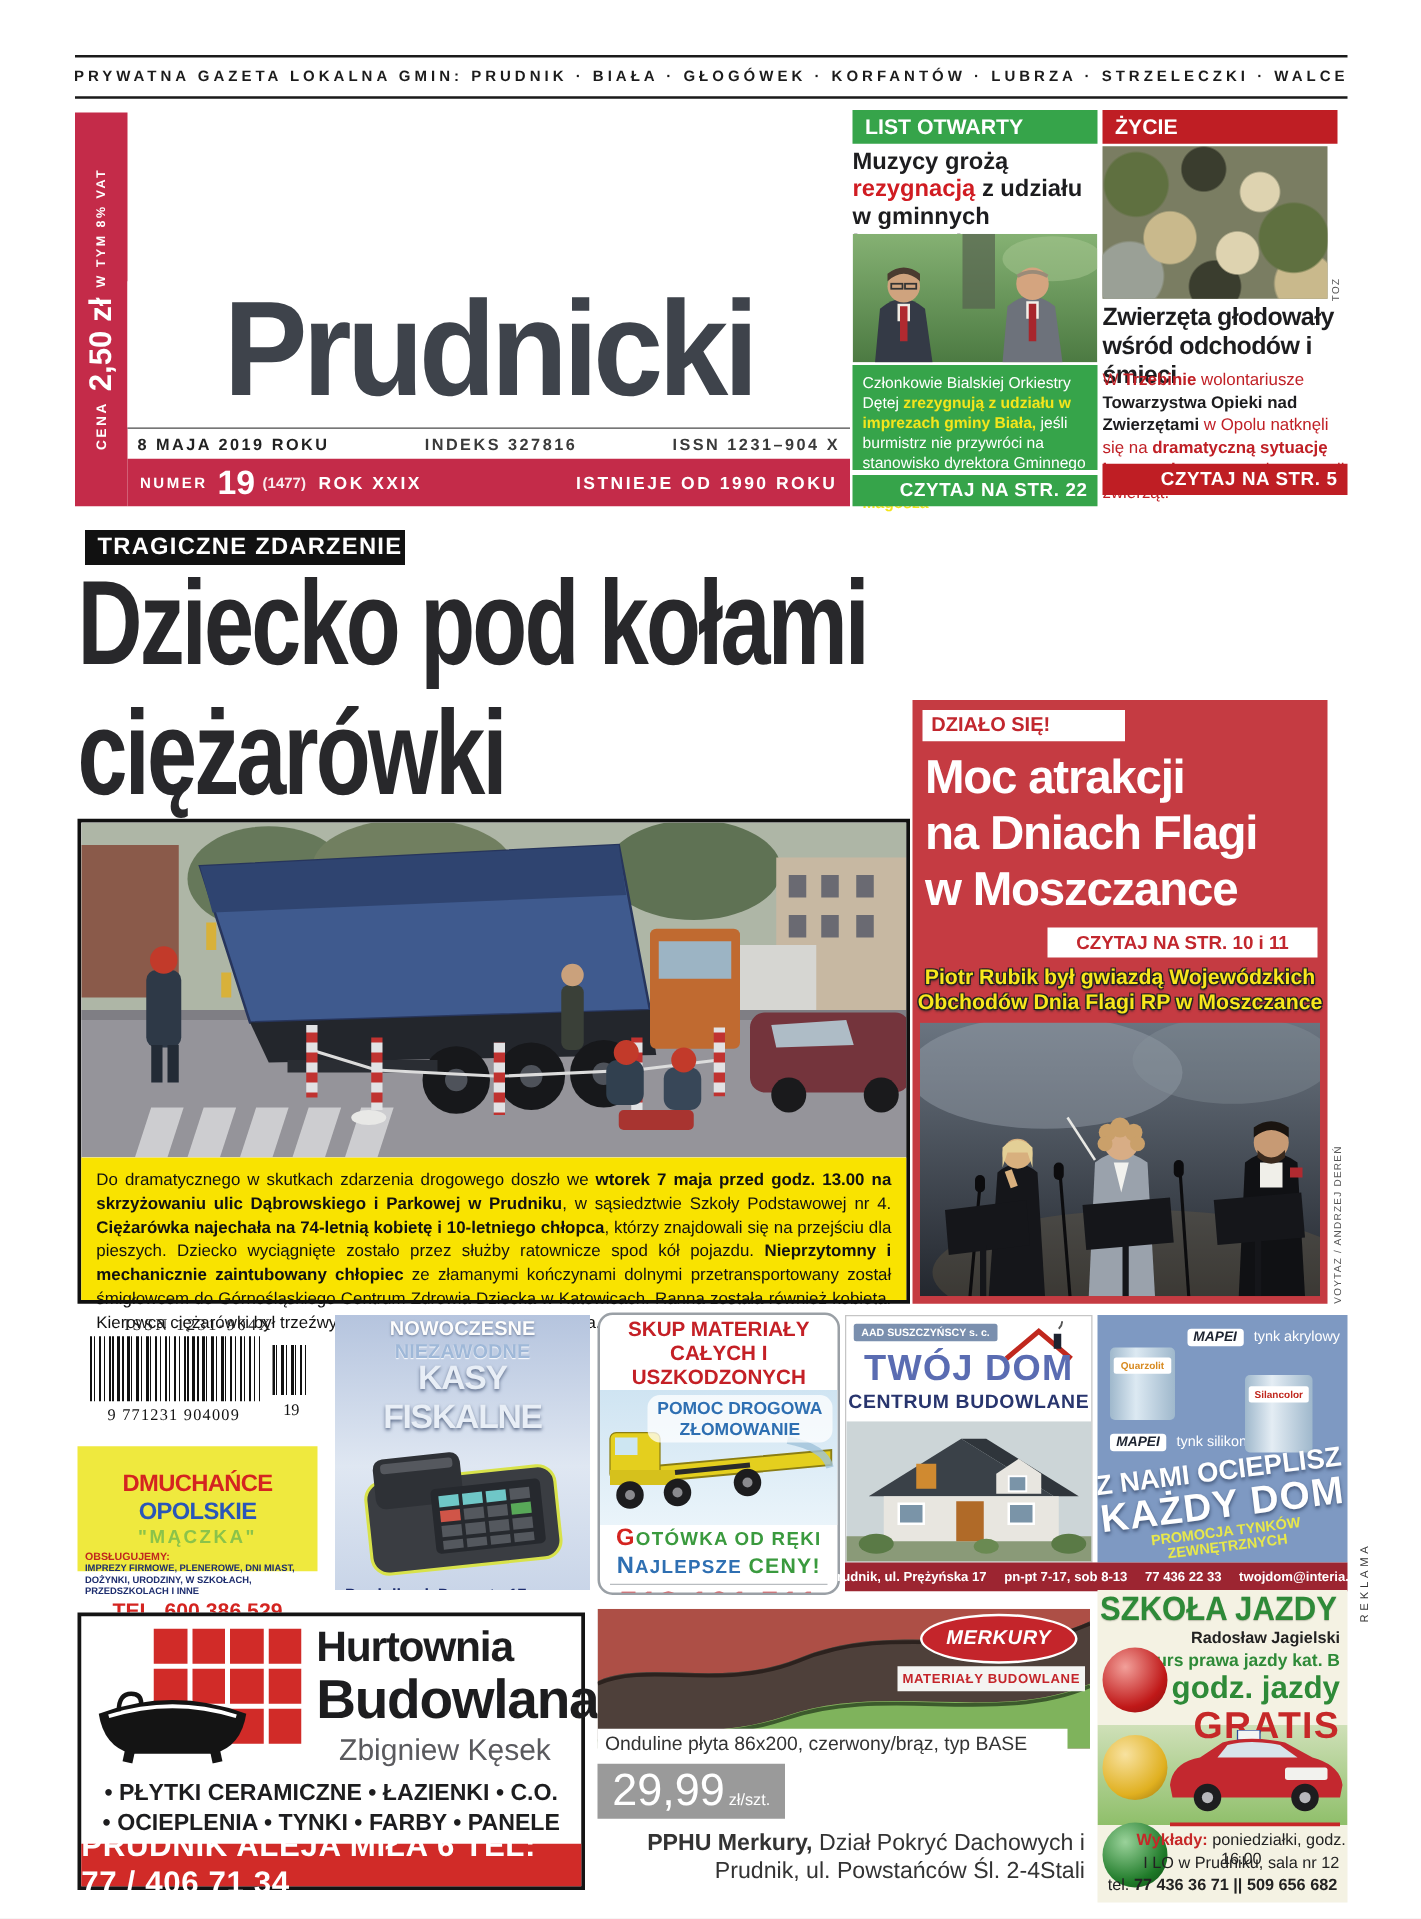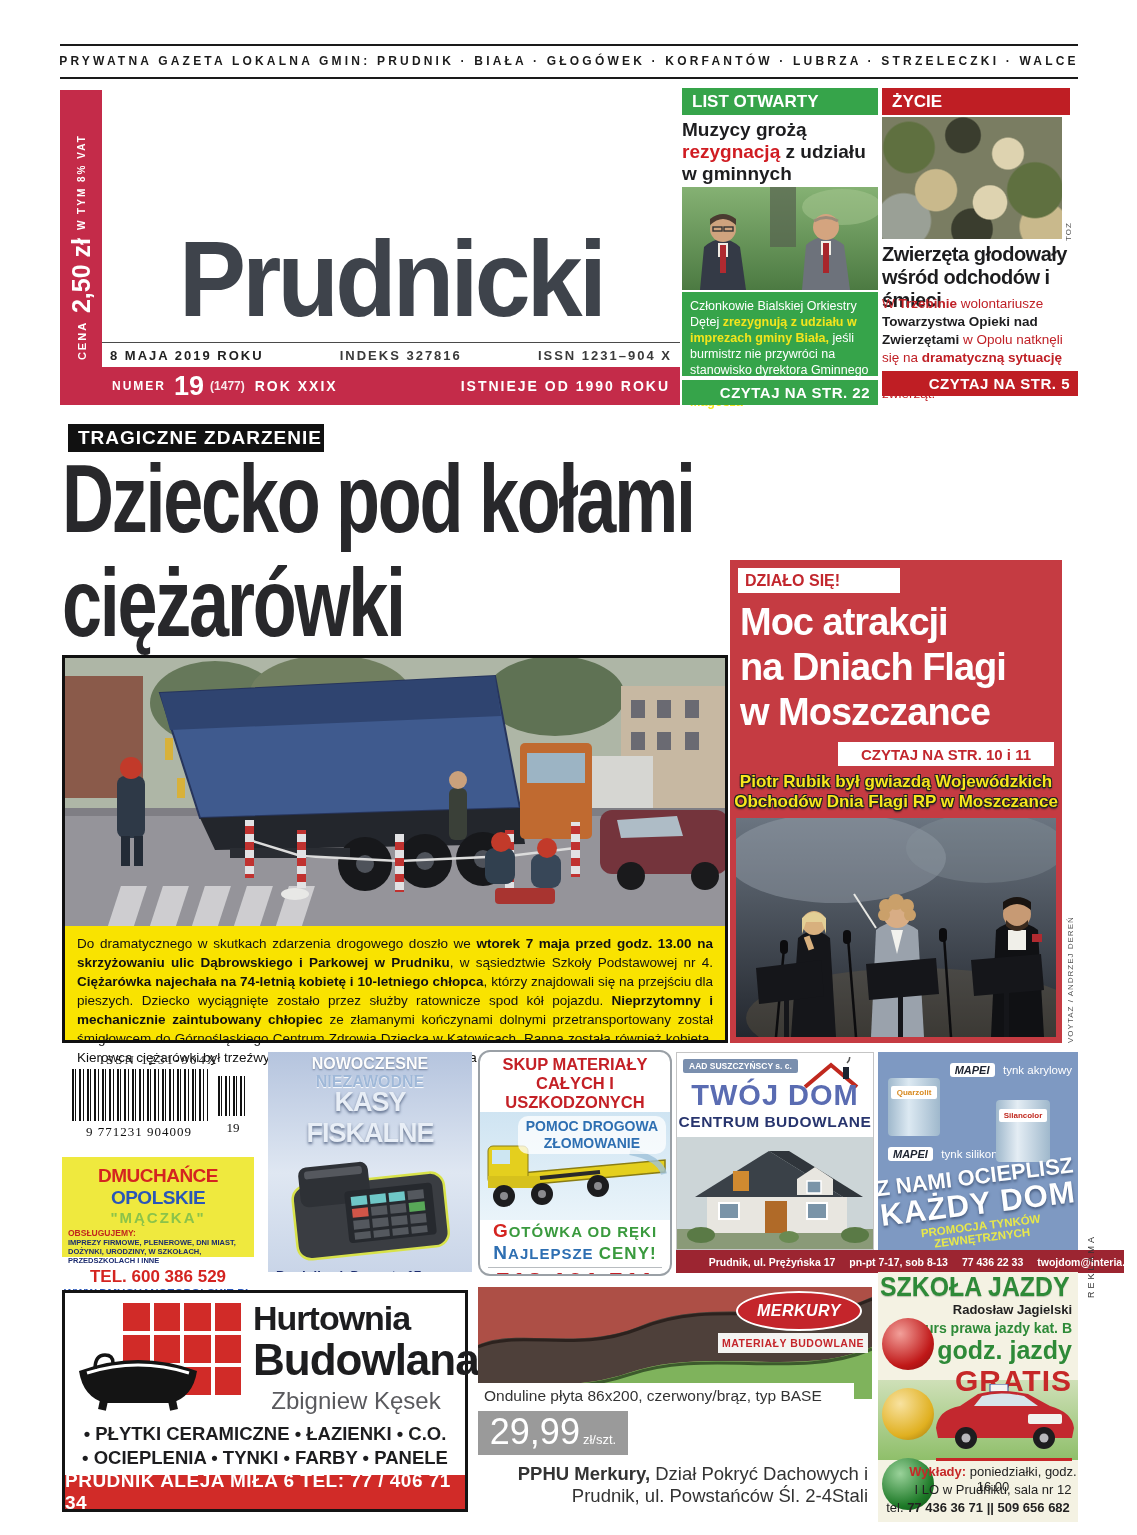--- a/index.html
+++ b/index.html
@@ -39,21 +39,21 @@
   .dz-h{color:#fff;font-weight:bold;font-size:38px;line-height:45px;letter-spacing:-1px;}
   .capline{color:#f8e71c;font-weight:bold;font-size:17px;line-height:20px;text-align:center;
            text-shadow:-1px -1px 0 #222,1px -1px 0 #222,-1px 1px 0 #222,1px 1px 0 #222,0 2px 2px #222;}
   
   .adbox{box-sizing:border-box;}
   .barcode-bars{background:repeating-linear-gradient(90deg,#111 0 2px,#fff 2px 3px,#111 3px 4px,#fff 4px 7px,#111 7px 9px,#fff 9px 11px,#111 11px 12px,#fff 12px 15px);}
   .serifsm{font-family:"Liberation Serif",serif;}
   .tilegrid{display:grid;grid-template-columns:repeat(4,1fr);grid-template-rows:repeat(3,1fr);gap:4px;}
   .tile{background:#d12b28;}
   .footer-redbar{background:#d12b28;color:#fff;font-weight:bold;display:flex;align-items:center;justify-content:center;}
-  .tdfooter{background:#9c2531;color:#fff;font-weight:bold;font-size:10.5px;display:flex;align-items:center;justify-content:center;gap:7px;white-space:nowrap;padding-left:46px;}
+  .tdfooter{background:#9c2531;color:#fff;font-weight:bold;font-size:10.5px;display:flex;align-items:center;justify-content:center;gap:7px;white-space:nowrap;}
   .tdfooter .sep{width:1px;height:12px;background:#d98a93;}
   .ball{border-radius:50%;}
   .mapei-chip{background:#fff;border-radius:3px;color:#1d2330;font-weight:bold;font-style:italic;font-size:11px;
               display:inline-flex;align-items:center;padding:1px 5px;}
 </style>
 </head>
 <body>
 
 <div class="page">
 
@@ -298,21 +298,21 @@
   <div class="abs vtext credit" style="left:1066px;top:905px;height:138px;">VOYTAZ / ANDRZEJ DEREŃ</div>
 
   <div class="abs adbox" style="left:64px;top:1052px;width:190px;height:100px;">
     <div class="serifsm" style="text-align:center;font-size:13px;letter-spacing:2px;color:#222;">ISSN 1231-904X</div>
     <div class="barcode-bars" style="position:absolute;left:8px;top:17px;width:136px;height:52px;"></div>
     <div class="barcode-bars" style="position:absolute;left:154px;top:24px;width:30px;height:40px;"></div>
     <div class="serifsm" style="position:absolute;left:0;top:72px;width:150px;text-align:center;font-size:13px;color:#111;letter-spacing:1px;">9  771231 904009</div>
     <div class="serifsm" style="position:absolute;left:154px;top:68px;width:30px;text-align:center;font-size:13px;color:#111;">19</div>
   </div>
 
-  <div class="abs adbox" style="left:62px;top:1157px;width:192px;height:100px;background:#efe93e;text-align:center;padding-top:8px;">
+  <div class="abs adbox" style="left:62px;top:1157px;width:192px;height:100px;background:#efe93e;text-align:center;padding-top:20px;">
     <div style="font-size:19px;font-weight:bold;letter-spacing:-.5px;">
       <span style="color:#d42420;">DMUCHAŃCE</span>
       <span style="color:#2a56b8;">OPOLSKIE</span>
     </div>
     <div style="font-size:15px;font-weight:bold;color:#8bc34a;letter-spacing:2px;">"MĄCZKA"</div>
     <div style="font-size:8.5px;font-weight:bold;color:#c0281e;text-align:left;padding-left:6px;margin-top:2px;">OBSŁUGUJEMY:</div>
     <div style="font-size:7.5px;font-weight:bold;color:#1d2d6e;text-align:left;padding-left:6px;">IMPREZY FIRMOWE, PLENEROWE, DNI MIAST,</div>
     <div style="font-size:7.5px;font-weight:bold;color:#1d2d6e;text-align:left;padding-left:6px;">DOŻYNKI, URODZINY, W SZKOŁACH, PRZEDSZKOLACH I INNE</div>
     <div style="font-size:17px;font-weight:bold;color:#d42420;margin-top:2px;">TEL. 600 386 529</div>
     <div style="font-size:11.5px;font-weight:bold;color:#2a56b8;">WWW.DMUCHANCEOPOLSKIE.PL</div>
@@ -473,21 +473,21 @@
       <path d="M14,28 Q65,12 116,28" fill="none" stroke="#fff" stroke-width="3"></path>
       <rect x="26" y="56" width="8" height="9" fill="#141414" transform="rotate(12 30 60)"></rect>
       <rect x="96" y="56" width="8" height="9" fill="#141414" transform="rotate(-12 100 60)"></rect>
       <path d="M22,24 q0,-14 10,-14 q8,0 8,8" fill="none" stroke="#141414" stroke-width="3.5"></path>
     </svg>
     <div style="position:absolute;left:188px;top:6px;font-size:34px;font-weight:bold;color:#1d1d1f;letter-spacing:-1px;">Hurtownia</div>
     <div style="position:absolute;left:188px;top:42px;font-size:44px;font-weight:bold;color:#1d1d1f;letter-spacing:-1px;">Budowlana</div>
     <div style="position:absolute;left:188px;top:94px;width:206px;text-align:center;font-size:24px;color:#5a5a5e;">Zbigniew Kęsek</div>
     <div style="position:absolute;left:0;top:130px;width:100%;text-align:center;font-size:18.5px;font-weight:bold;color:#1d1d1f;">• PŁYTKI CERAMICZNE • ŁAZIENKI • C.O.</div>
     <div style="position:absolute;left:0;top:154px;width:100%;text-align:center;font-size:18.5px;font-weight:bold;color:#1d1d1f;">• OCIEPLENIA • TYNKI • FARBY • PANELE</div>
-    <div class="footer-redbar" style="position:absolute;left:0;bottom:0;width:100%;height:34px;font-size:19px;letter-spacing:.5px;">PRUDNIK  ALEJA MIŁA 6  TEL: 77 / 406 71 34</div>
+    <div class="footer-redbar" style="position:absolute;left:0;bottom:0;width:100%;height:34px;font-size:25px;letter-spacing:.5px;">PRUDNIK  ALEJA MIŁA 6  TEL: 77 / 406 71 34</div>
   </div>
 
   <div class="abs adbox" style="left:478px;top:1287px;width:394px;height:230px;background:#fff;">
     <div style="position:absolute;left:0;top:0;width:394px;height:112px;overflow:hidden;">
       <svg width="394" height="112" viewBox="0 0 394 112">
         <rect width="394" height="112" fill="#74584a"></rect>
         <path d="M0,0 H394 V10 C320,44 240,6 160,40 C100,64 40,40 0,58 Z" fill="#ad4f46"></path>
         <path d="M0,58 C40,40 100,64 160,40 C240,6 320,44 394,10 V60 C320,92 230,58 150,86 C90,106 40,92 0,104 Z" fill="#4e403a"></path>
         <path d="M0,104 C40,92 90,106 150,86 C230,58 320,92 394,60 V112 H0 Z" fill="#7fb35c"></path>
         <path d="M0,60 C40,42 100,66 160,42 C240,8 320,46 394,12" fill="none" stroke="#2c221e" stroke-width="3"></path>

